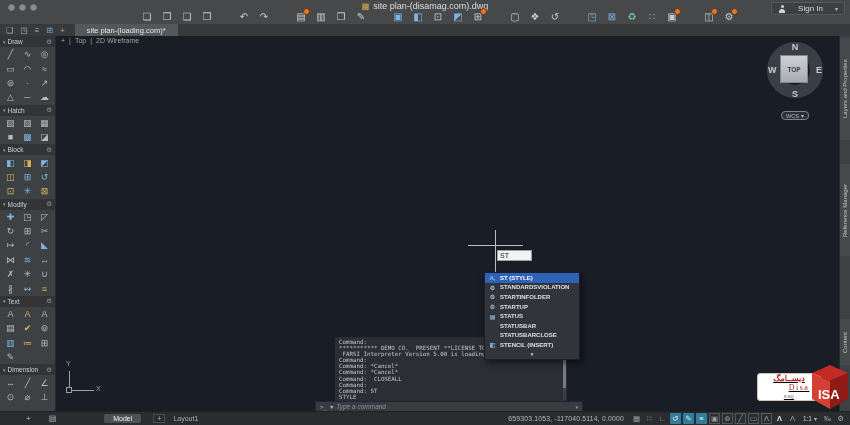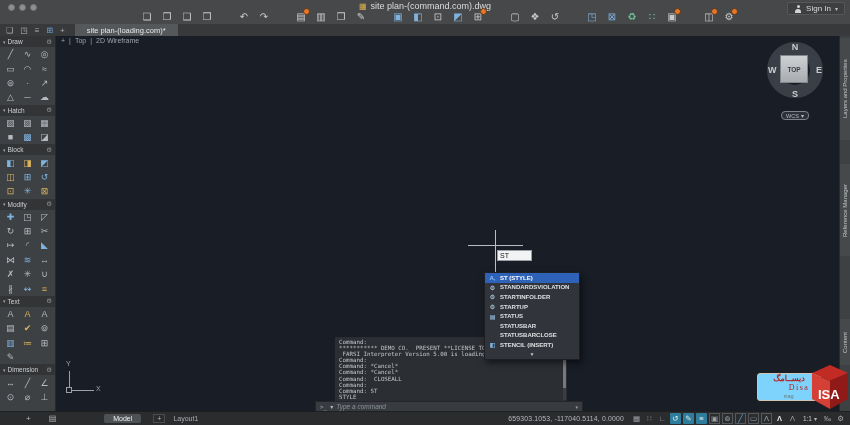--- a/index.html
+++ b/index.html
@@ -11,21 +11,21 @@
   .traffic{position:absolute;left:8px;top:4px;display:flex;gap:4px;}
   .dot{width:7px;height:7px;border-radius:50%;background:#8f8f8f;border:1px solid #767676;box-sizing:border-box;}
   .win-title{position:absolute;left:0;right:0;top:1px;text-align:center;font-size:9px;color:#dcdddd;display:flex;justify-content:center;gap:4px;align-items:center;height:10px;}
   .title-ic{font-size:8px;color:#e2b64f;}
   .toolbar-row{position:absolute;left:140px;top:10px;display:flex;align-items:center;gap:6px;}
   .tb-icon{position:relative;width:14px;height:13px;display:flex;align-items:center;justify-content:center;font-size:10px;color:#c7cacc;cursor:default;}
   .tb-icon.gap{margin-left:17px;}
   .tb-icon.blue{color:#7fb2dd;}
   .tb-icon.green{color:#74c49e;}
   .tb-icon.badge::after{content:"";position:absolute;top:-2px;right:-2px;width:5px;height:5px;border-radius:50%;background:#e8762a;border:1px solid #59391c;}
-  .signin{position:absolute;right:5px;top:2px;display:flex;align-items:center;gap:4px;color:#dadbdc;font-size:8px;background:#3e3f40;border:1px solid #565758;border-radius:2px;padding:1px 6px;}
+  .signin{position:absolute;right:5px;top:2px;display:flex;align-items:center;gap:12px;color:#dadbdc;font-size:8px;background:#3e3f40;border:1px solid #565758;border-radius:2px;padding:1px 6px;}
   .person{position:relative;width:8px;height:8px;}
   .person::before{content:"";position:absolute;top:0;left:2.5px;width:3px;height:3px;border-radius:50%;background:#d2d3d4;}
   .person::after{content:"";position:absolute;bottom:0;left:1px;width:6px;height:3.5px;border-radius:3px 3px 0 0;background:#d2d3d4;}
   .caret{font-size:6px;color:#b9babc;}
 
   
   .tabbar{position:absolute;left:0;top:24px;right:0;height:12px;background:#37393b;border-bottom:1px solid #292a2c;display:flex;align-items:center;}
   .tabbar-icons{display:flex;gap:7px;padding-left:6px;align-items:center;}
   .tbb-icon{font-size:8px;color:#aeb2b6;}
   .tbb-icon.blue{color:#6fa8dc;}
@@ -110,40 +110,40 @@
   .sb-coords{font-size:6.8px;color:#b7bbc0;margin-right:5px;letter-spacing:0.2px;}
   .sb-icon{width:11px;height:11px;display:flex;align-items:center;justify-content:center;font-size:7.5px;color:#9ea3a8;box-sizing:border-box;flex:none;}
   .sb-icon.active{background:#2f7d9c;color:#eaf2f6;border-radius:1px;}
   .sb-icon.framed{border:1px solid #55585c;}
   .sb-icon.blueg{color:#5aa9e8;}
   .sb-icon.bold{color:#e9ebec;font-weight:bold;}
   .sb-scale{display:flex;gap:2px;align-items:center;font-size:6.5px;color:#c3c7cb;margin:0 3px;}
 
   
   .watermark{position:absolute;right:0;bottom:13px;width:95px;height:48px;z-index:50;}
-  .wm-card{position:absolute;left:2px;top:9px;width:62px;height:26px;background:#7dd3fc;border:1px solid #cfc5b2;border-radius:3px;display:flex;flex-direction:column;align-items:center;justify-content:center;line-height:9px;}
+  .wm-card{position:absolute;left:2px;top:9px;width:62px;height:26px;background:#ffffff;border:1px solid #cfc5b2;border-radius:3px;display:flex;flex-direction:column;align-items:center;justify-content:center;line-height:9px;text-decoration:underline;}
   .wm-ar{color:#b5231f;font-size:8px;font-weight:bold;}
   .wm-la{color:#b5231f;font-size:8px;font-family:"Liberation Serif",serif;letter-spacing:1.5px;padding-left:20px;}
   .wm-sub{color:#6e6a60;font-size:4.5px;letter-spacing:0.5px;}
   .wm-cube{position:absolute;right:1px;top:0;}
 </style>
 </head>
 <body>
 
 <div class="app">
 
   <div class="topbar">
     <div class="traffic">
       <div class="dot"></div>
       <div class="dot"></div>
       <div class="dot"></div>
     </div>
     <div class="win-title">
       <span class="title-ic">▦</span>
-      <span>site plan-(command.com).dwg</span>
+      <span>site plan-(disamag.com).dwg</span>
     </div>
     <div class="toolbar-row">
 
     <span class="tb-icon">❏</span>
         <span class="tb-icon">❐</span>
         <span class="tb-icon">❑</span>
         <span class="tb-icon">❒</span>
         <span class="tb-icon gap">↶</span>
         <span class="tb-icon">↷</span>
         <span class="tb-icon gap badge">▤</span>

